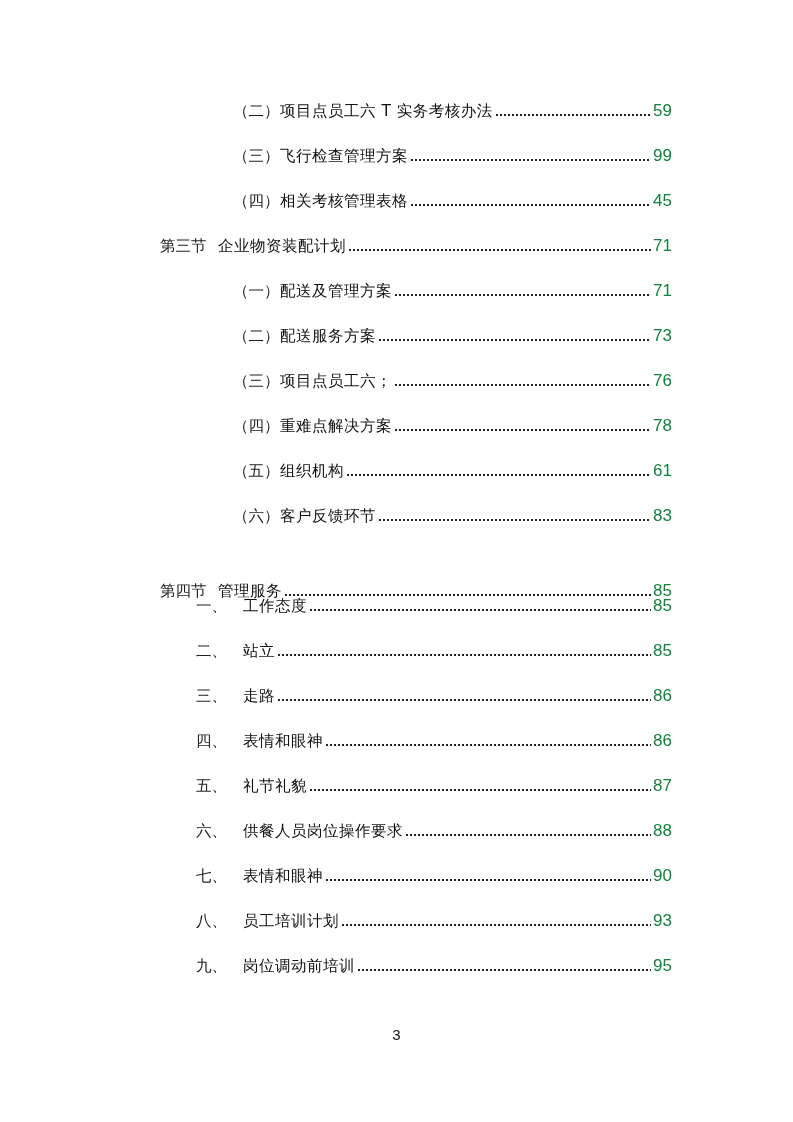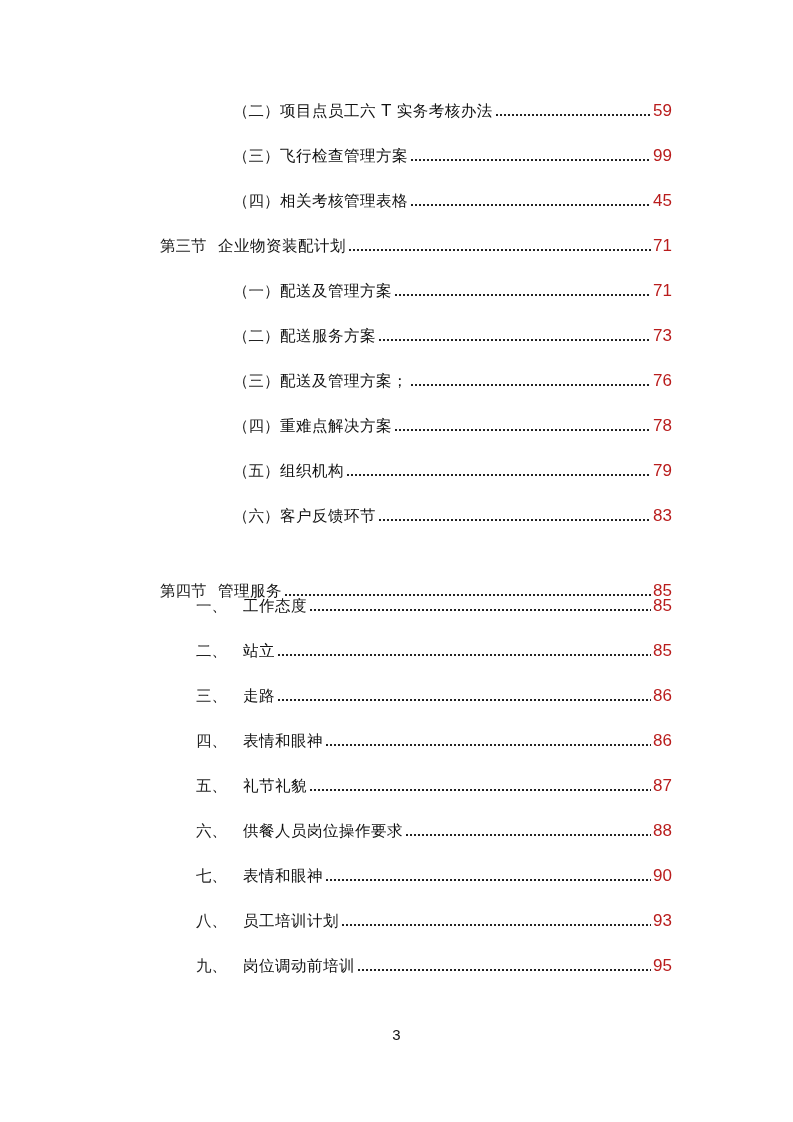--- a/index.html
+++ b/index.html
@@ -53,21 +53,21 @@
       height: 4px;
       background-image: radial-gradient(circle, #222 0.9px, transparent 1.1px);
       background-size: 4px 4px;
       background-repeat: repeat-x;
       background-position: left bottom;
     }
     .toc-page {
       flex: 0 0 auto;
       font-family: "Liberation Sans", sans-serif;
       font-size: 17px;
-      color: #b91c1c;
+      color: #15803d;
       text-align: right;
     }
     .page-number {
       position: absolute;
       top: 1026px;
       left: 0;
       width: 793px;
       text-align: center;
       font-family: "Liberation Sans", sans-serif;
       font-size: 15px;
@@ -116,37 +116,37 @@
 
   <div class="toc-row level-sub" style="top:322px">
     <span class="toc-num">（二）</span>
     <span class="toc-title">配送服务方案</span>
     <span class="toc-leader"></span>
     <span class="toc-page">73</span>
   </div>
 
   <div class="toc-row level-sub" style="top:367px">
     <span class="toc-num">（三）</span>
-    <span class="toc-title">配送及管理方案；</span>
+    <span class="toc-title">项目点员工六；</span>
     <span class="toc-leader"></span>
     <span class="toc-page">76</span>
   </div>
 
   <div class="toc-row level-sub" style="top:412px">
     <span class="toc-num">（四）</span>
     <span class="toc-title">重难点解决方案</span>
     <span class="toc-leader"></span>
     <span class="toc-page">78</span>
   </div>
 
   <div class="toc-row level-sub" style="top:457px">
     <span class="toc-num">（五）</span>
     <span class="toc-title">组织机构</span>
     <span class="toc-leader"></span>
-    <span class="toc-page">79</span>
+    <span class="toc-page">61</span>
   </div>
 
   <div class="toc-row level-sub" style="top:502px">
     <span class="toc-num">（六）</span>
     <span class="toc-title">客户反馈环节</span>
     <span class="toc-leader"></span>
     <span class="toc-page">83</span>
   </div>
 
   <div class="toc-row level-section" style="top:577px">

